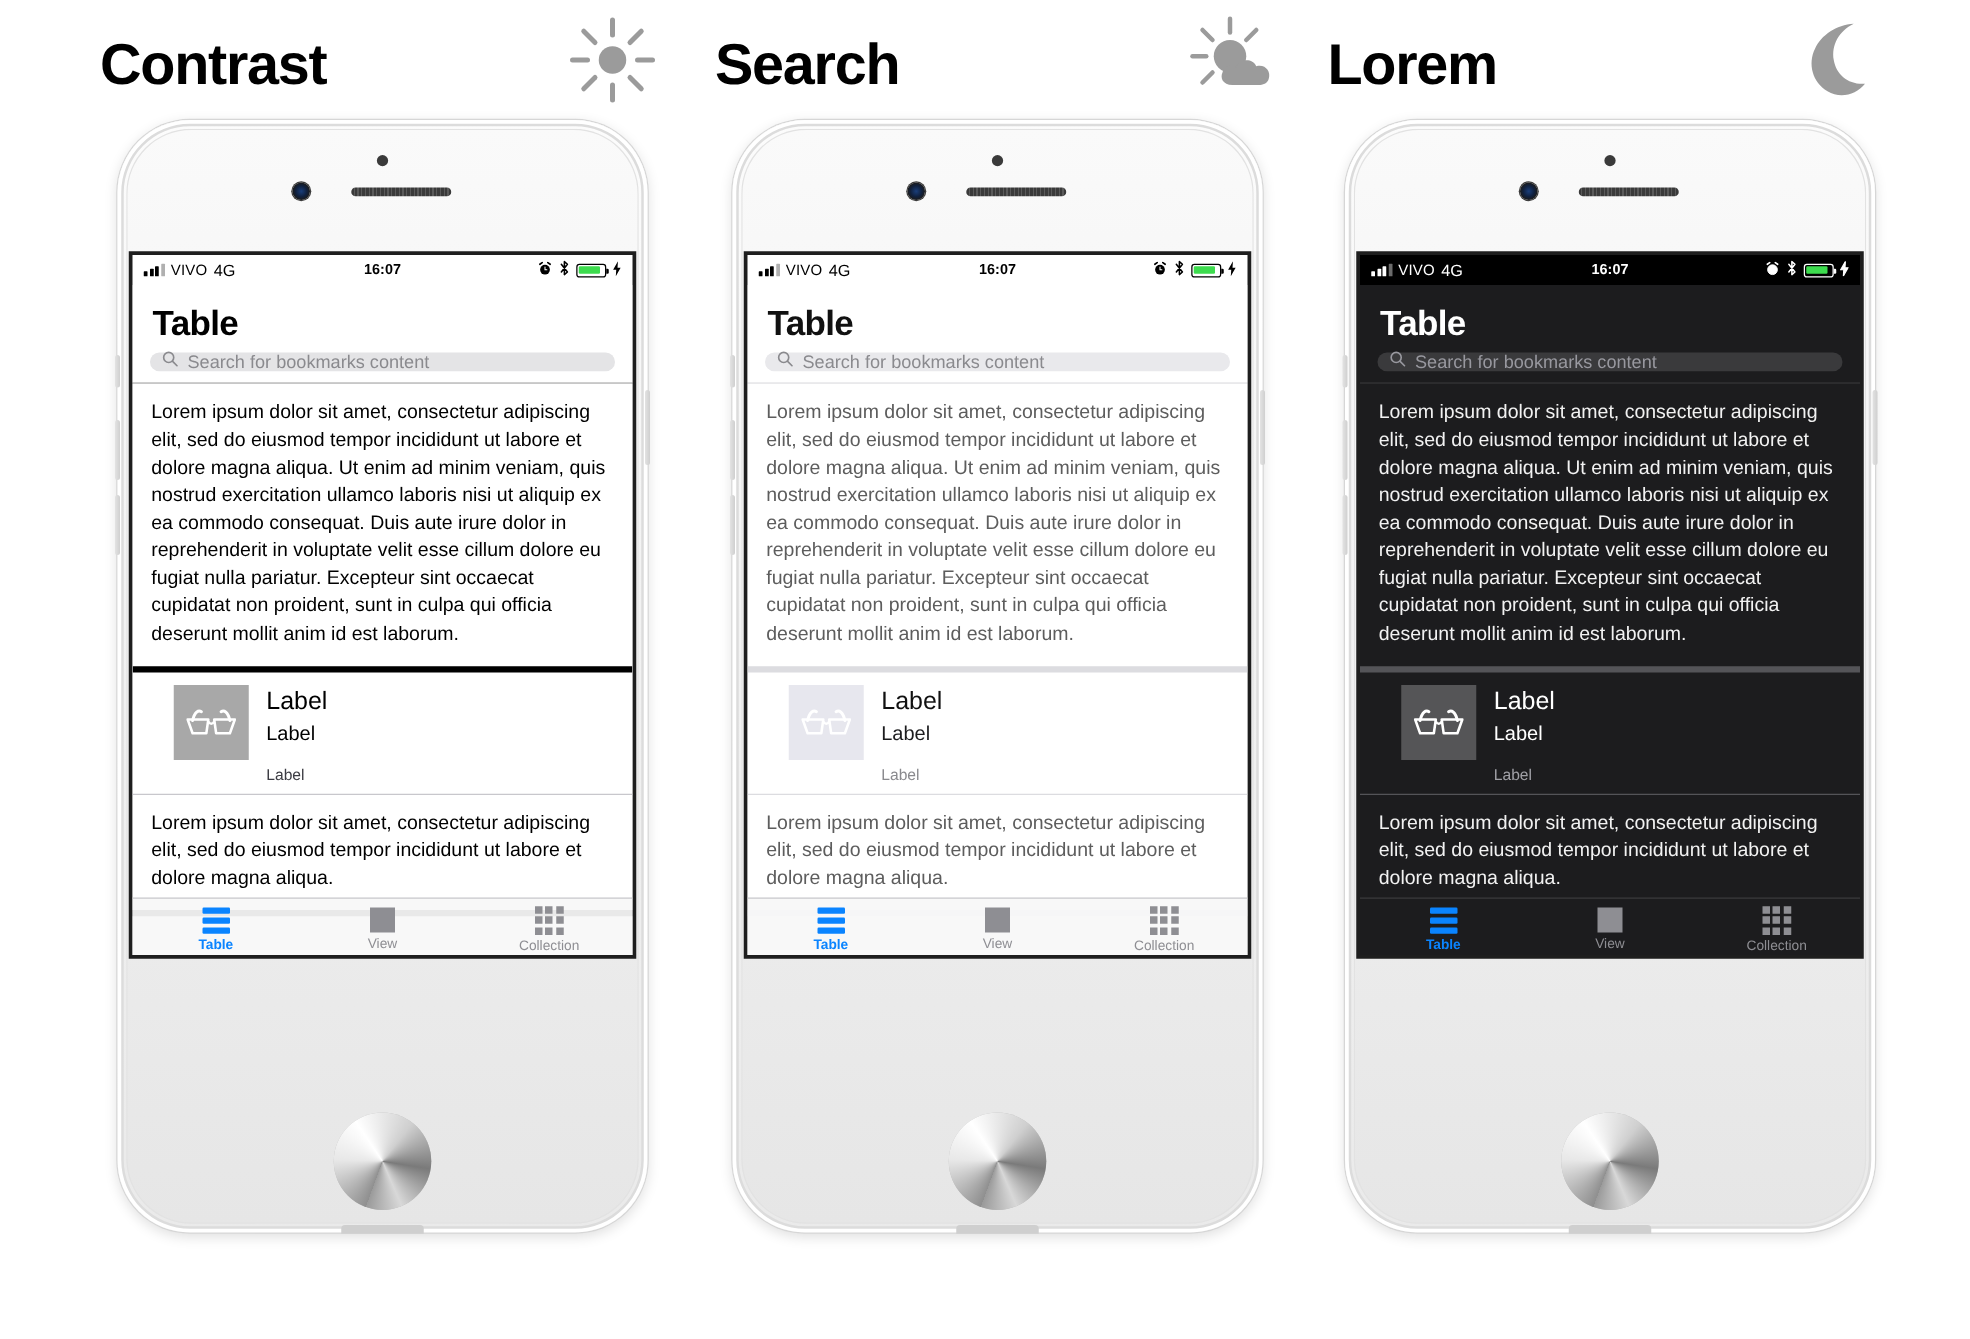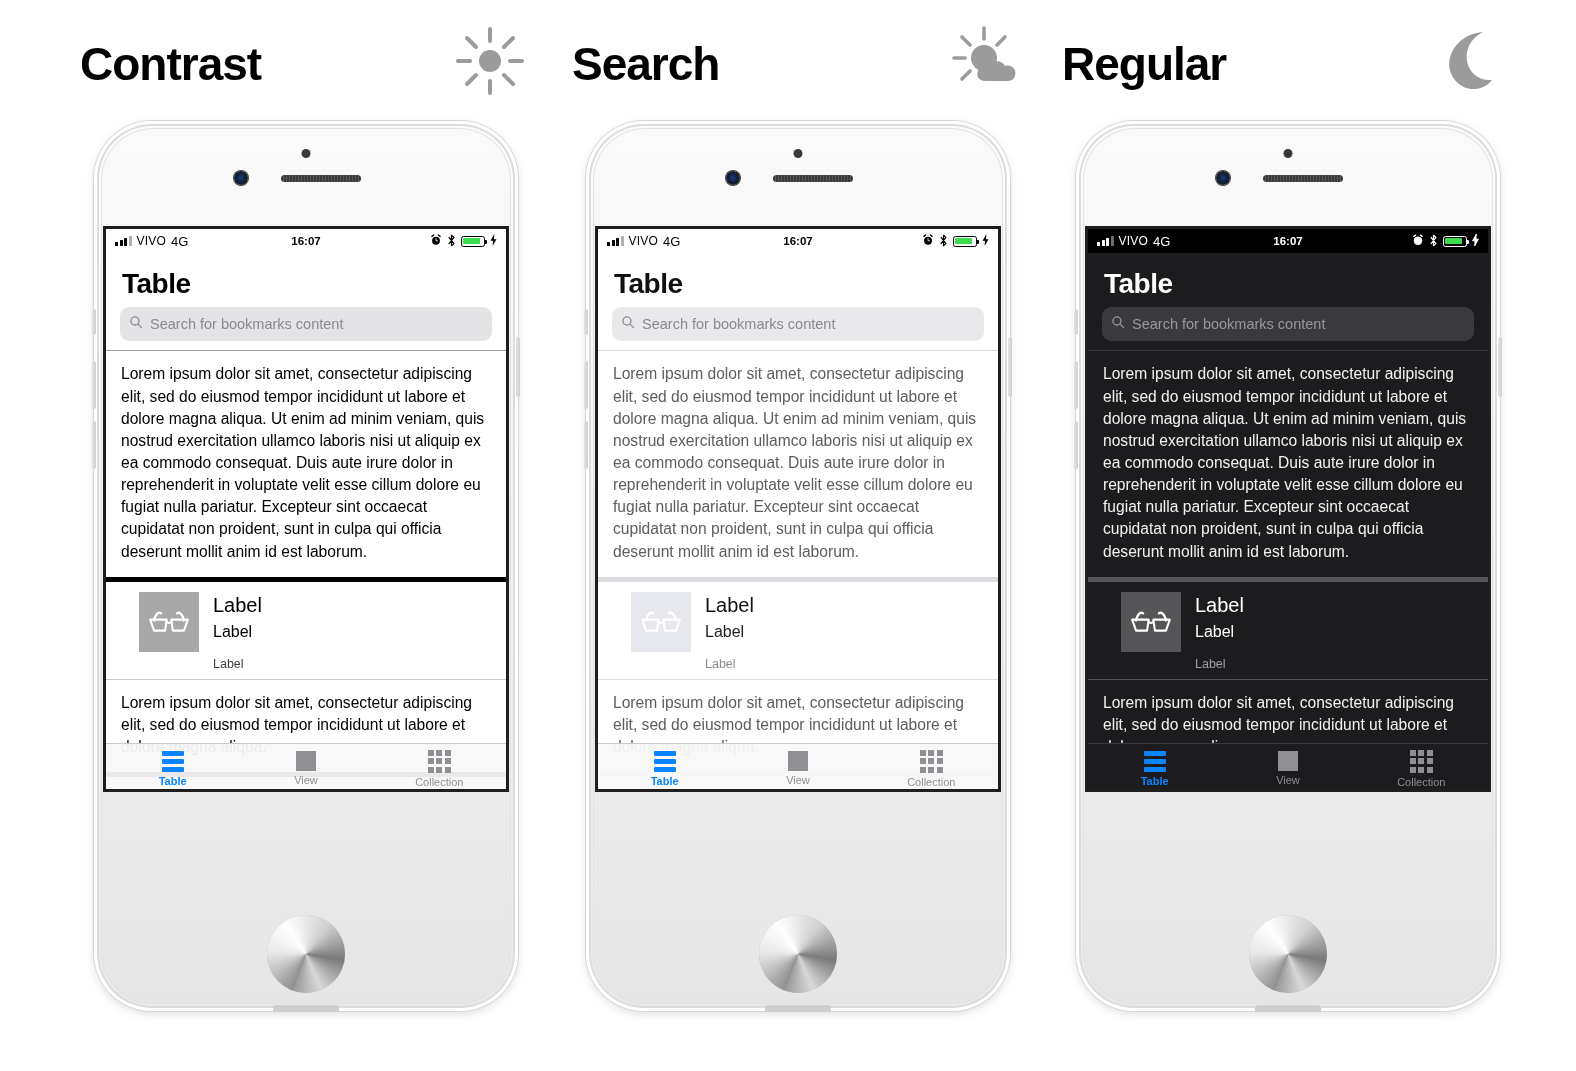--- a/index.html
+++ b/index.html
@@ -28,21 +28,21 @@
     width: 492px;
     height: 1071px;
   }
   .column.c1 { left: 60px; }
   .column.c2 { left: 60px; }
   .column.c3 { left: 58px; }
 
   
   .col-header {
     position: relative;
-    height: 121px;
+    height: 96px;
     display: flex;
     align-items: center;
     justify-content: space-between;
     padding: 0 8px 0 20px;
     box-sizing: border-box;
   }
   .col-title {
     font-size: 46px;
     font-weight: bold;
     color: #000000;
@@ -205,21 +205,21 @@
   }
   .big-title {
     font-size: 28px;
     font-weight: bold;
     letter-spacing: -0.5px;
     color: #000;
     margin: 0 0 9px 2px;
     line-height: 1.05;
   }
   .searchbar {
-    height: 34px;
+    height: 15px;
     border-radius: 9px;
     background: #e4e4e6;
     display: flex;
     align-items: center;
     gap: 7px;
     padding: 0 9px;
     box-sizing: border-box;
   }
   .search-ph {
     font-size: 14.5px;
@@ -606,21 +606,21 @@
       </div>
 
       <div class="home-button"></div>
       <div class="bottom-notch"></div>
     </div>
   </div>
 
   <div class="column c3 theme-invert">
 
     <div class="col-header">
-      <div class="col-title" style="color:#000">Regular</div>
+      <div class="col-title" style="color:#000">Lorem</div>
       <div class="col-icon">
         <svg width="66" height="66" viewBox="0 0 66 66">
           <path d="M44 4 C32 10 26 21 28 33 C30 45 40 53 53 52 C46 61 33 64 23 58 C11 51 7 36 13 24 C18 13 30 5 44 4 Z" fill="#9b9b9b"></path>
         </svg>
       </div>
     </div>
 
     <div class="phone">
       <div class="phone-inner-bezel"></div>
       <div class="btn-side btn-left-mute"></div>

